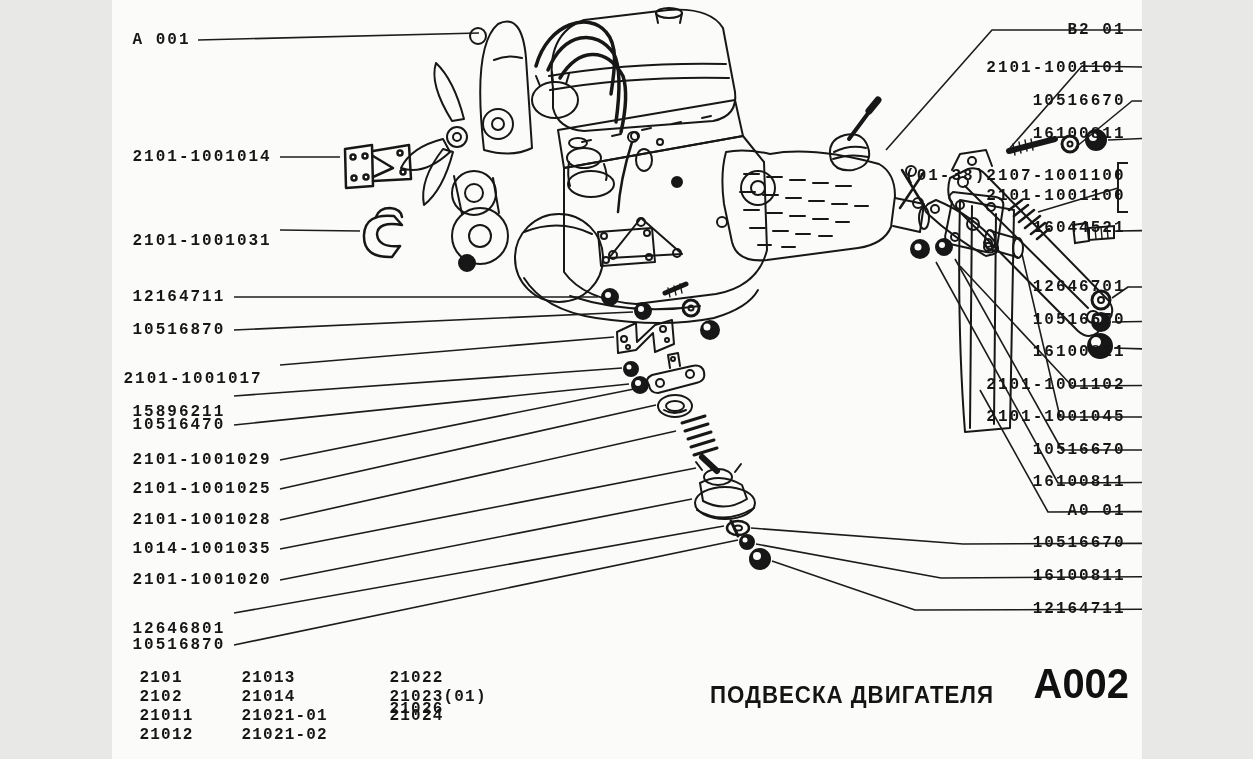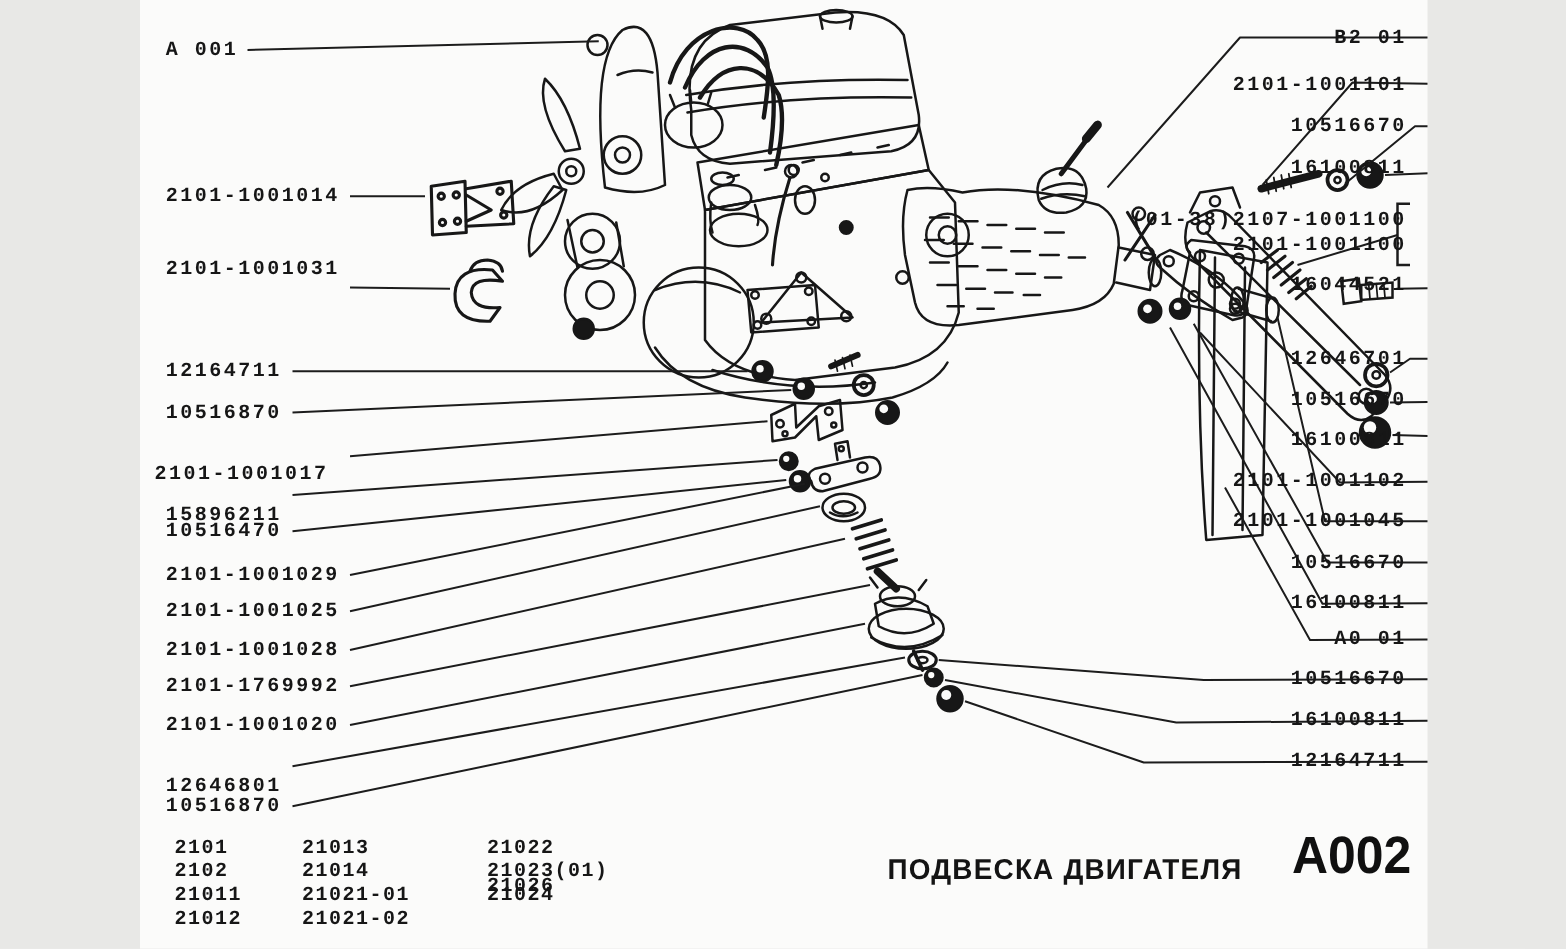--- a/index.html
+++ b/index.html
@@ -343,30 +343,30 @@
       <path d="M1135,543 L851,544 L639,528"></path>
       <path d="M1135,576 L829,578 L644,544"></path>
       <path d="M1135,609 L803,610 L660,561"></path>
     </g>
     <path d="M1016,163 L1006,163 L1006,212 L1016,212" stroke="#1c1c1c" stroke-width="2" fill="none"></path>
   </svg>
 
   <div id="left-labels">
       <div class="plabel" style="top: 31px; left: 21px;">A 001</div>
       <div class="plabel" style="top: 148px; left: 21px;">2101-1001014</div>
-      <div class="plabel" style="top: 206px; left: 21px;">2101-1001031</div>
+      <div class="plabel" style="top: 232px; left: 21px;">2101-1001031</div>
       <div class="plabel" style="top: 288px; left: 21px;">12164711</div>
       <div class="plabel" style="top: 321px; left: 21px;">10516870</div>
       <div class="plabel" style="top: 356px; left: 12px; margin-top: 14px;">2101-1001017</div>
       <div class="plabel" style="top: 387px; left: 21px; margin-top: 16px;">15896211</div>
       <div class="plabel" style="top: 416px; left: 21px;">10516470</div>
       <div class="plabel" style="top: 451px; left: 21px;">2101-1001029</div>
       <div class="plabel" style="top: 480px; left: 21px;">2101-1001025</div>
       <div class="plabel" style="top: 511px; left: 21px;">2101-1001028</div>
-      <div class="plabel" style="top: 540px; left: 21px;">2101-1769992</div>
+      <div class="plabel" style="top: 540px; left: 21px;">1014-1001035</div>
       <div class="plabel" style="top: 571px; left: 21px;">2101-1001020</div>
       <div class="plabel" style="top: 604px; left: 21px; margin-top: 16px;">12646801</div>
       <div class="plabel" style="top: 636px; left: 21px;">10516870</div>
     </div>
   <div id="right-labels">
       <div class="plabel right" style="top: 21px; right: 16px;">B2 01</div>
       <div class="plabel right" style="top: 59px; right: 16px;">2101-1001101</div>
       <div class="plabel right" style="top: 92px; right: 16px;">10516670</div>
       <div class="plabel right" style="top: 125px; right: 16px;">16100811</div>
       <div class="plabel right" style="top: 219px; right: 16px;">16044521</div>

